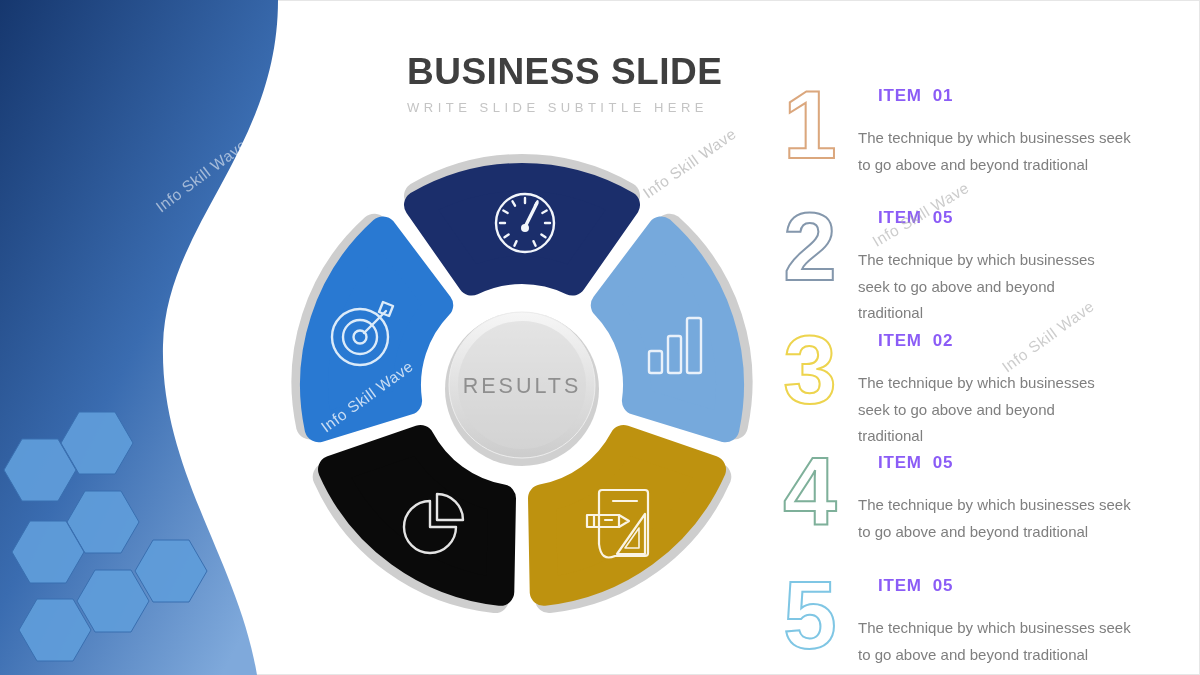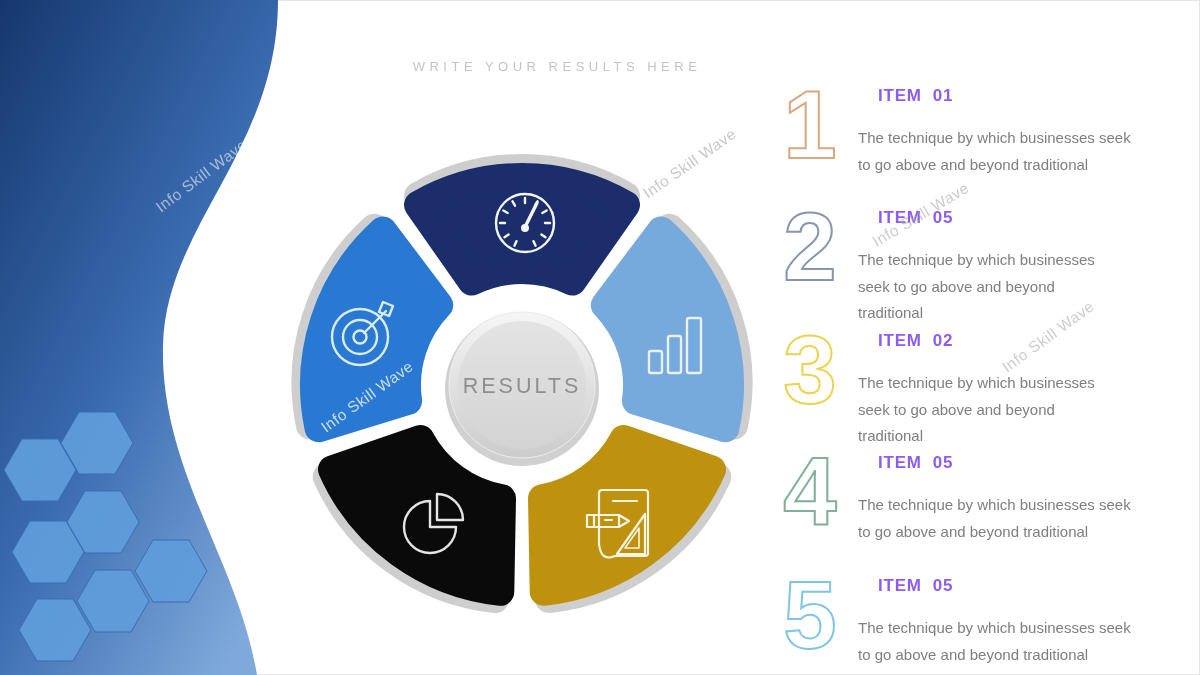--- a/index.html
+++ b/index.html
@@ -64,21 +64,22 @@
     </g>
   </svg>
 
   <div class="wm wm1">Info Skill Wave</div>
   <div class="wm wm2">Info Skill Wave</div>
   <div class="wm wm3">Info Skill Wave</div>
   <div class="wm wm4">Info Skill Wave</div>
   <div class="wm wm5">Info Skill Wave</div>
 
   <div class="header">
-    <div class="subtitle">WRITE YOUR RESULTS HERE</div>
+    <div class="title">BUSINESS SLIDE</div>
+    <div class="subtitle">WRITE SLIDE SUBTITLE HERE</div>
   </div>
 
   <svg class="diagram-svg" width="540" height="540" viewBox="-270 -270 540 540">
     <defs>
       <linearGradient id="circleGrad" x1="0" y1="0" x2="0" y2="1">
         <stop offset="0%" stop-color="#f6f6f6"></stop>
         <stop offset="100%" stop-color="#cccccc"></stop>
       </linearGradient>
     </defs>
 

